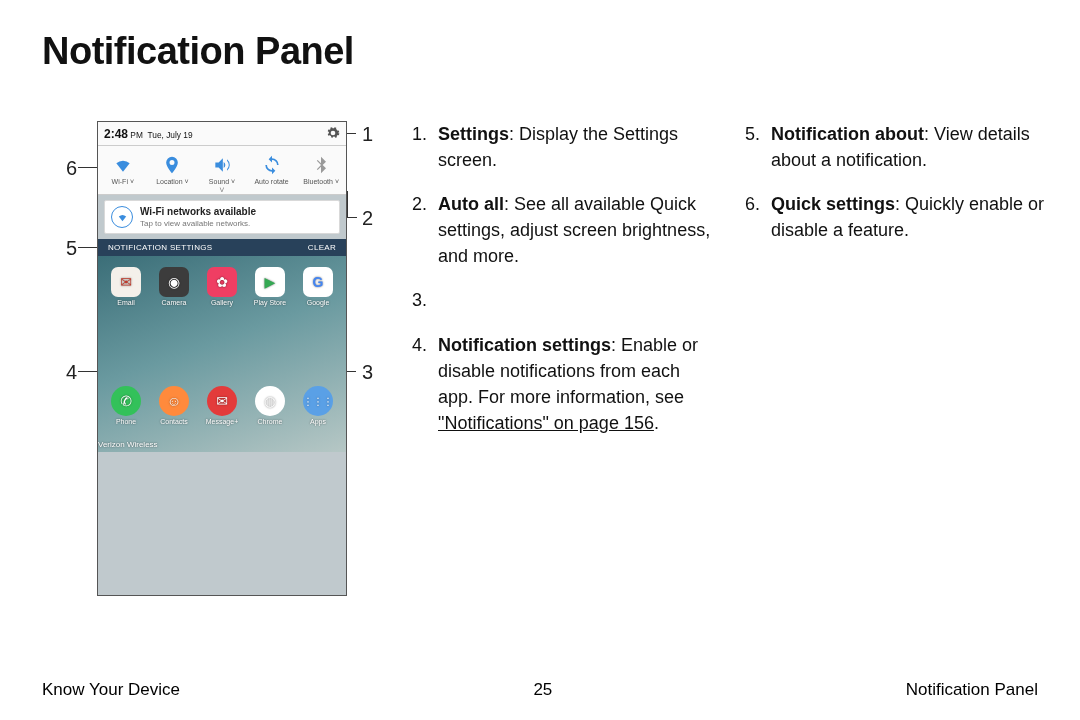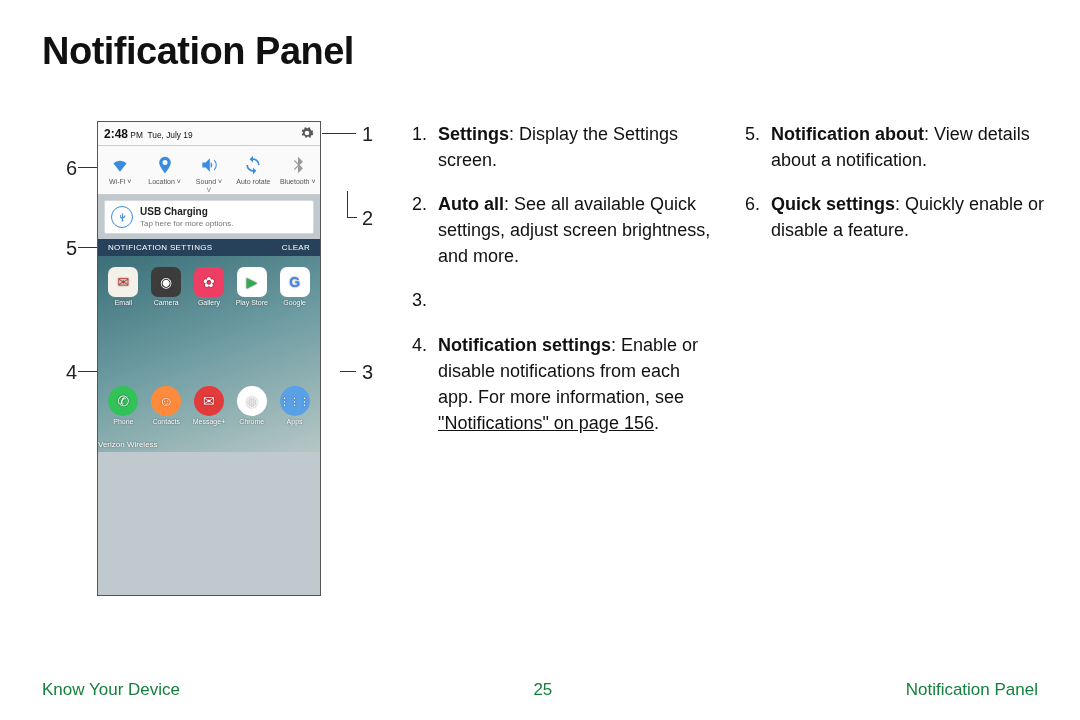--- a/index.html
+++ b/index.html
@@ -35,21 +35,21 @@
     position: absolute;
     height: 0;
     border-top: 1px solid #333;
   }
   .lead.vert { width: 0; border-left: 1px solid #333; height: auto; }
 
   .phone {
     position: absolute;
     left: 55px;
     top: 0;
-    width: 224px;
+    width: 250px;
     height: 475px;
     border: 1px solid #555;
     background: #c0c9cd;
     overflow: hidden;
     font-size: 10px;
   }
   
   .np-head {
     background: #fafafa;
     border-bottom: 1px solid #ccc;
@@ -140,21 +140,21 @@
   .xref{ text-decoration: underline; }
 
   
   .footer{
     position:absolute;
     bottom:20px;
     left:42px; right:42px;
     display:flex;
     justify-content:space-between;
     font-size:17px;
-    color:#15803d;
+    color:#000000;
   }
 </style>
 </head>
 <body>
 
 <h1 class="page-title">Notification Panel</h1>
 
 <div class="content">
   <div class="phone-col">
 
@@ -226,24 +226,24 @@
               </svg>
             </span>
             <span>Bluetooth ˅</span>
           </div>
       </div>
       <div class="mini">˅</div>
 
       <div class="card">
         <span class="cic">
             <svg viewBox="0 0 24 24">
-              <path d="M12 2l2 3h-1v6l3-2V7h2v4l-5 3v3a2 2 0 11-2 0v-2l-4-2V9a1.5 1.5 0 112 0v2l2 1V5h-1z"></path>
+              <path d="M12 20l8-10a12 12 0 00-16 0z"></path>
             </svg>
           </span>
-        <span class="txt"><b>USB Charging</b><small>Tap here for more options.</small></span>
+        <span class="txt"><b>Wi-Fi networks available</b><small>Tap to view available networks.</small></span>
       </div>
 
       <div class="nbar">
         <span>NOTIFICATION SETTINGS</span>
         <span>CLEAR</span>
       </div>
 
       <div class="home">
         <div class="approw">
           <div class="app">

